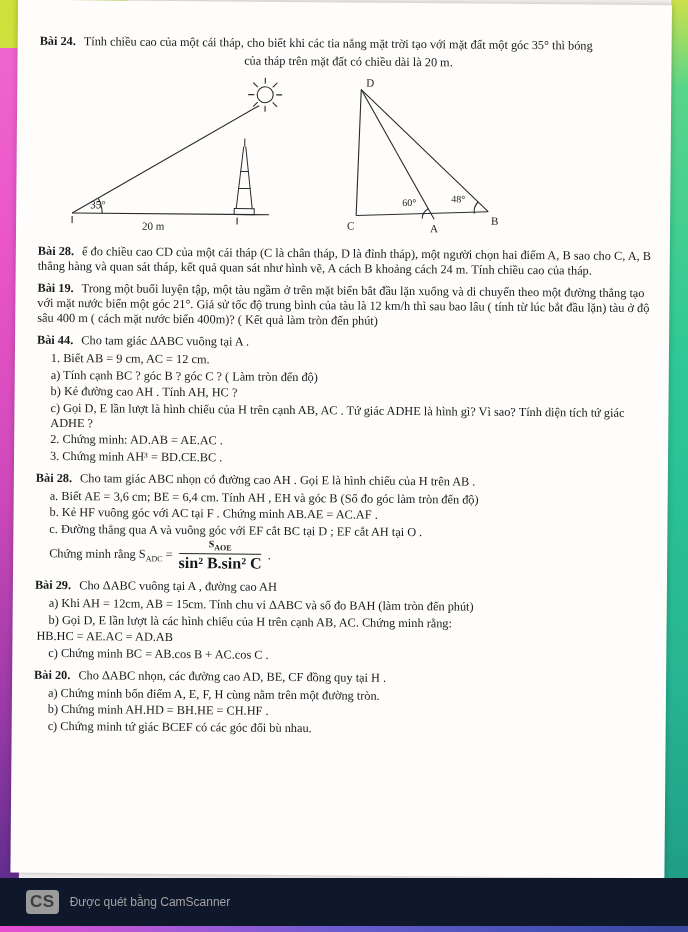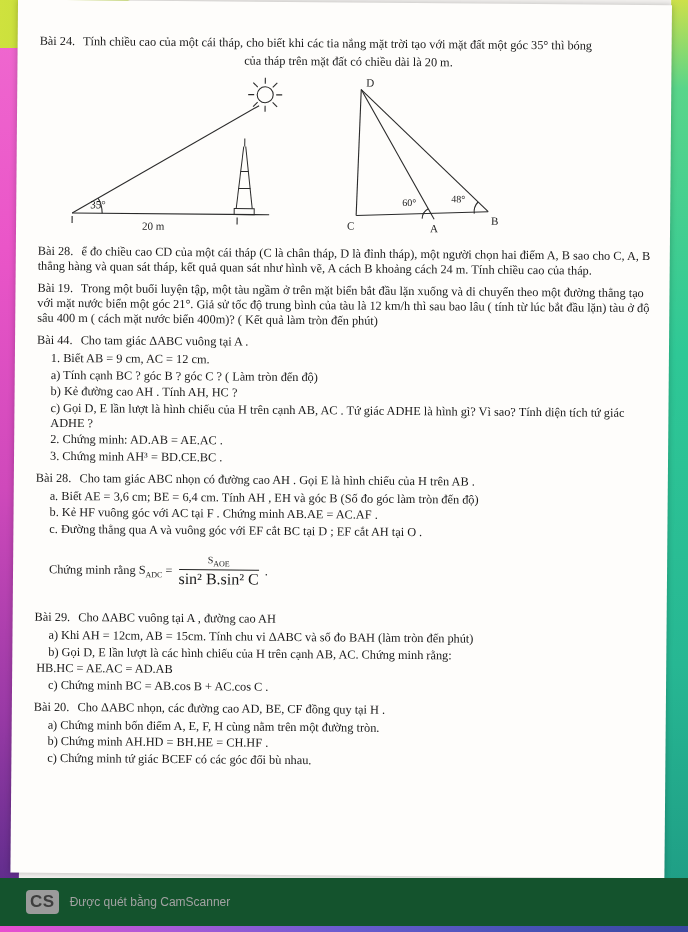--- a/index.html
+++ b/index.html
@@ -18,37 +18,37 @@
     background:linear-gradient(180deg,#cde04a 0%,#59d58a 10%,#2fc896 40%,#27b793 75%,#1f9e85 100%);
     clip-path:polygon(40% 0,100% 0,100% 100%,0 100%); }
 
   .paper { position:absolute; left:18px; right:16px; top:5px; height:873px; z-index:1;
     background:#fefdfb; transform:rotate(0.5deg); transform-origin:95% 0;
     box-shadow:0 0 6px rgba(0,0,0,.25);
     padding:34px 14px 0 22px; box-sizing:border-box; overflow:hidden; }
 
   .problem { margin-bottom:7px; }
   .phead { margin:0 0 3px 0; }
-  .plabel { font-weight:normal; margin-right:5px; }
+  .plabel { font-weight:bold; margin-right:5px; }
   .pline { margin:1.5px 0 1.5px 14px; }
   .pline.noindent { margin-left:2px; }
   .centered { text-align:center; margin-left:0; }
 
   .figures { display:flex; gap:42px; margin:4px 0 2px 16px; align-items:flex-end; }
   .fig svg text { font-family:"Liberation Serif", serif; fill:#1c1c1c; }
 
   
   .formula .mvar sub, .msub { font-size:8px; }
-  .frac { display:inline-block; text-align:center; vertical-align:middle; margin:16px 3px; line-height:1.05; }
+  .frac { display:inline-block; text-align:center; vertical-align:middle; margin:0 3px; line-height:1.05;font-weight:bold; }
   .frac .num { display:block; border-bottom:1px solid #222; padding:0 5px 1px; font-size:10px; }
   .frac .den { display:block; padding-top:1px; font-size:16px; }
 
   
   .footer { position:absolute; left:0; right:0; top:878px; height:48px; z-index:2;
-    background:#14532d; display:flex; align-items:center; padding-left:26px; gap:11px;
+    background:#0f172a; display:flex; align-items:center; padding-left:26px; gap:11px;
     font-family:"Liberation Sans", sans-serif; }
   .cs-badge { background:#9b9b9b; color:#3e3e3e; font-weight:bold; font-size:17px;
     padding:2px 4px; border-radius:4px; letter-spacing:.5px; }
   .footer-text { color:#a2a2a2; font-size:12px; }
   .bottom-strip { position:absolute; left:0; right:0; top:926px; height:6px; z-index:2;
     background:linear-gradient(90deg,#e94fd0 0%,#a85ad8 25%,#6a5cd0 50%,#4953b8 75%,#3947a0 100%); }
 </style>
 </head>
 <body>
 

